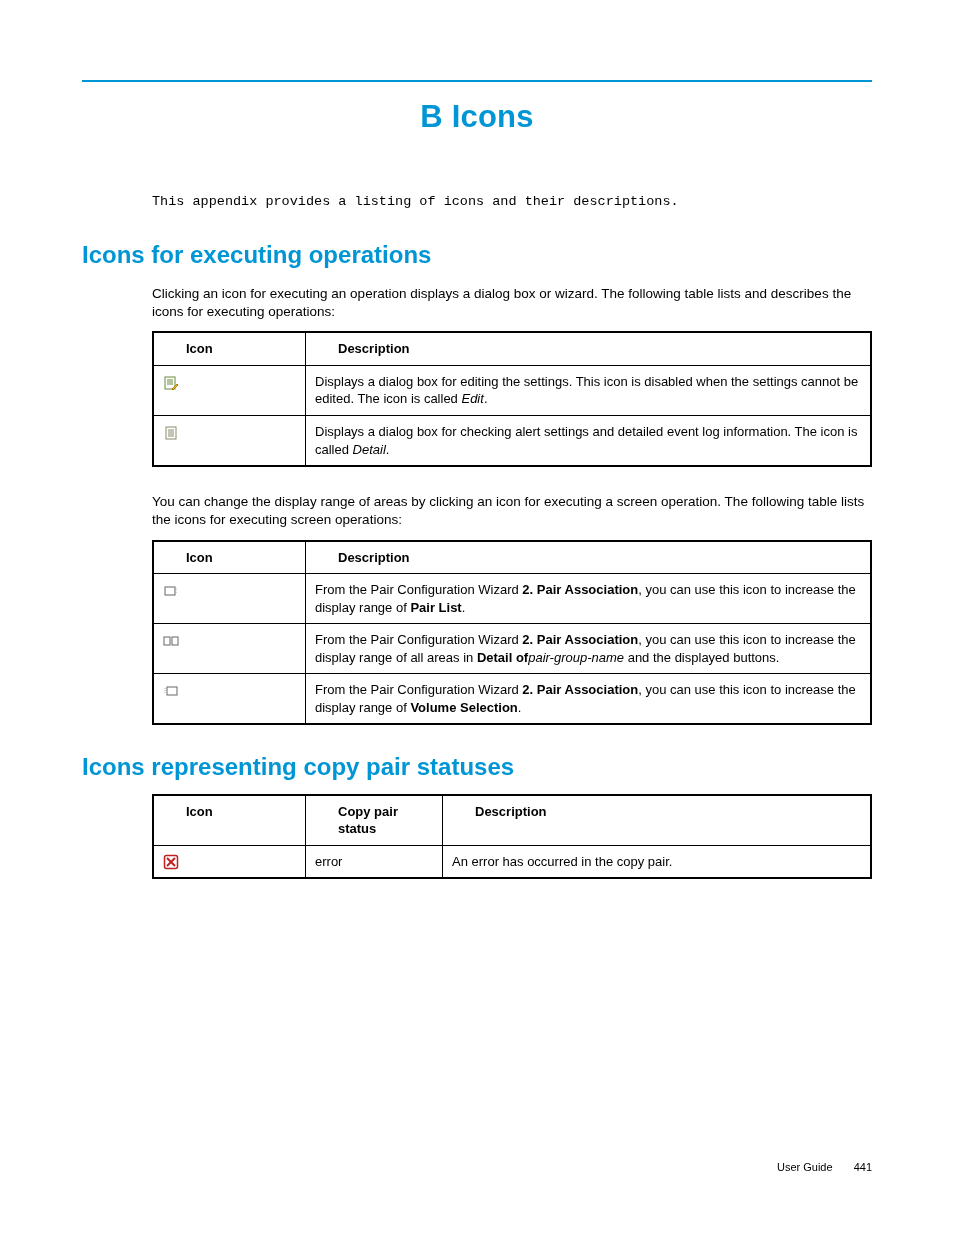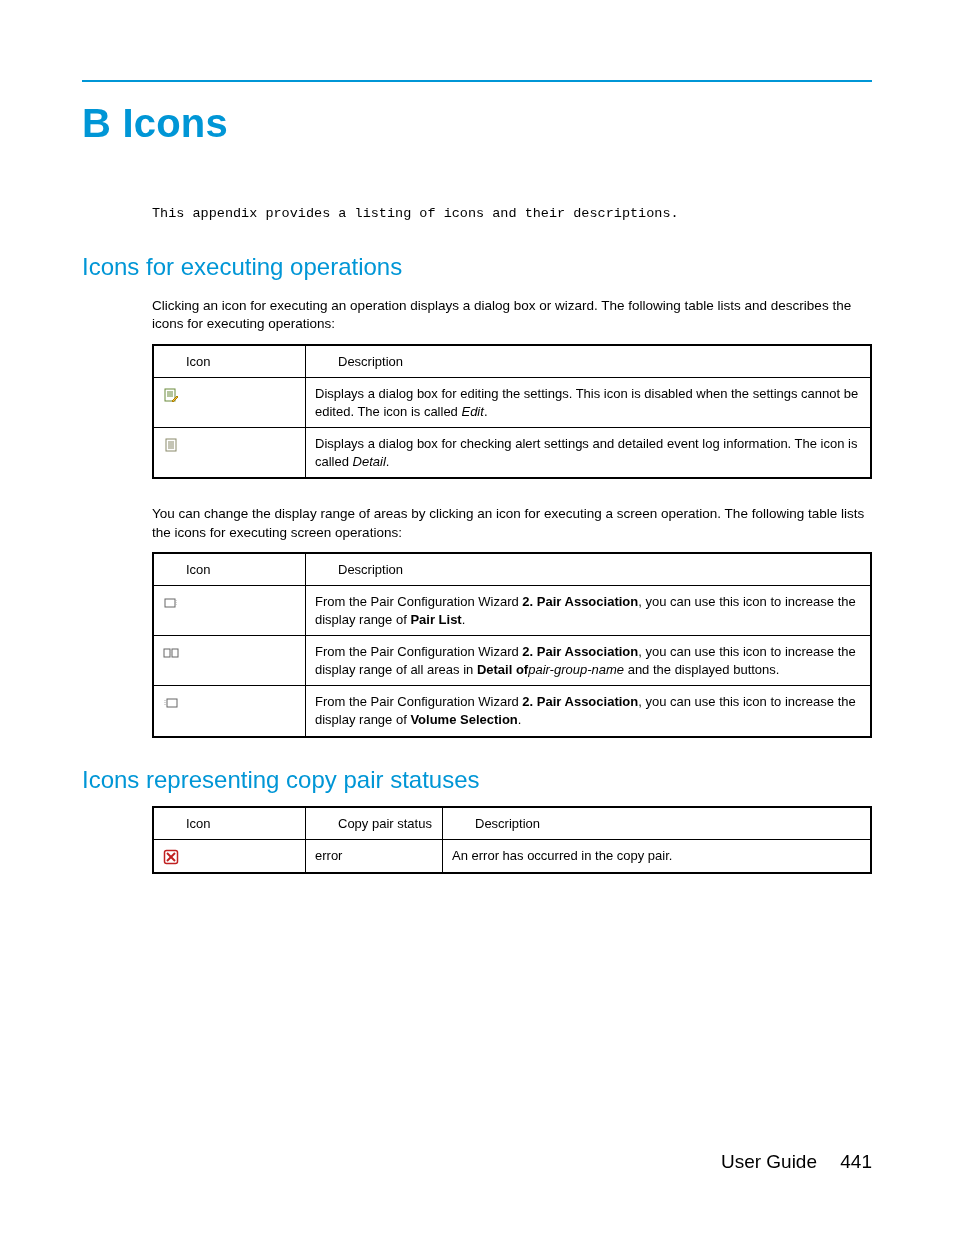--- a/index.html
+++ b/index.html
@@ -18,33 +18,34 @@
     box-sizing: border-box;
     padding: 80px 82px 0 82px;
   }
   .rule {
     border: none;
     border-top: 2px solid #0096d6;
     margin: 0;
   }
   h1.title {
     color: #0096d6;
-    font-size: 40px;
+    font-size: 31px;
     font-weight: bold;
     margin: 14px 0 55px 0;
     letter-spacing: 0.2px;
+    text-align: center;
   }
   .intro {
     margin-left: 70px;
     margin-bottom: 28px;
     font-family: Liberation Mono, monospace;
   }
   h2.sec {
     color: #0096d6;
-    font-weight: normal;
+    font-weight: bold;
     font-size: 24px;
     margin: 26px 0 10px 0;
   }
   .body {
     margin-left: 70px;
     margin-bottom: 10px;
   }
   table.data {
     width: 100%;
     border-collapse: collapse;
@@ -52,33 +53,33 @@
     width: calc(100% - 70px);
   }
   table.data th, table.data td {
     border: 1px solid #000;
     padding: 7px 9px;
     text-align: left;
     vertical-align: top;
     font-size: 13px;
   }
   table.data th {
-    font-weight: normal;
+    font-weight: bold;
     padding-left: 32px;
   }
   table.data {
     border: 2px solid #000;
   }
   .col-icon { width: 110px; }
   .col-status { width: 95px; }
   .footer {
     position: absolute;
     bottom: 60px;
     right: 82px;
-    font-size: 19px;
+    font-size: 11px;
   }
   .footer .pn { margin-left: 18px; }
   em.term { font-style: italic; }
   strong.b { font-weight: bold; }
 
   
   svg.ic { width: 16px; height: 16px; vertical-align: middle; }
 </style>
 </head>
 <body>

